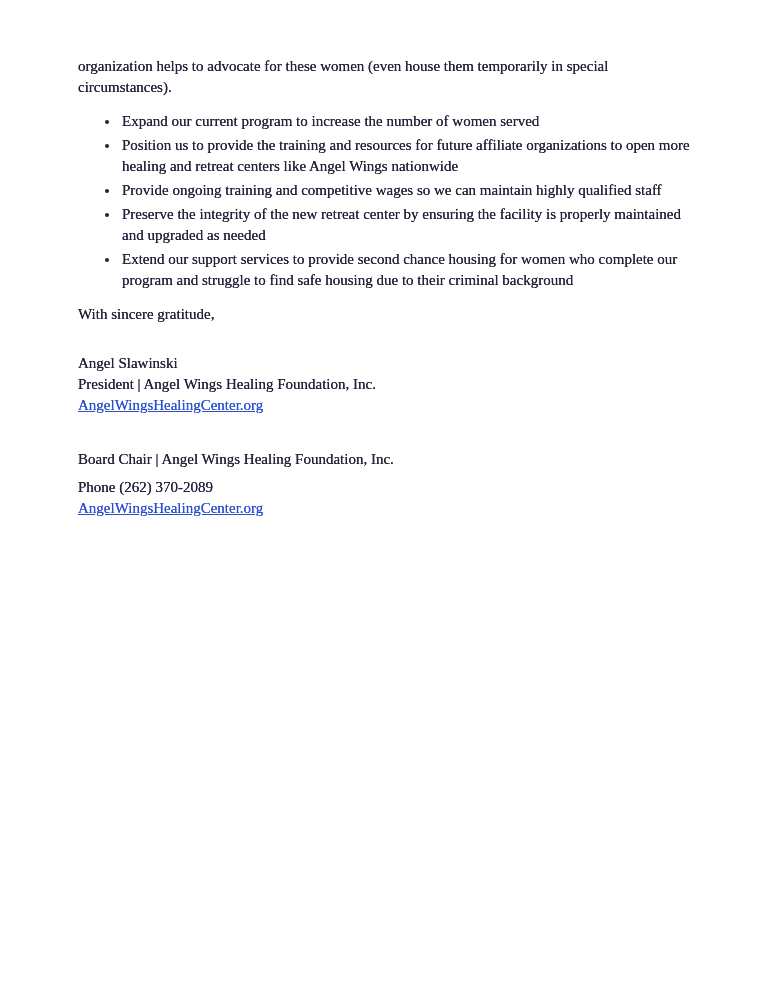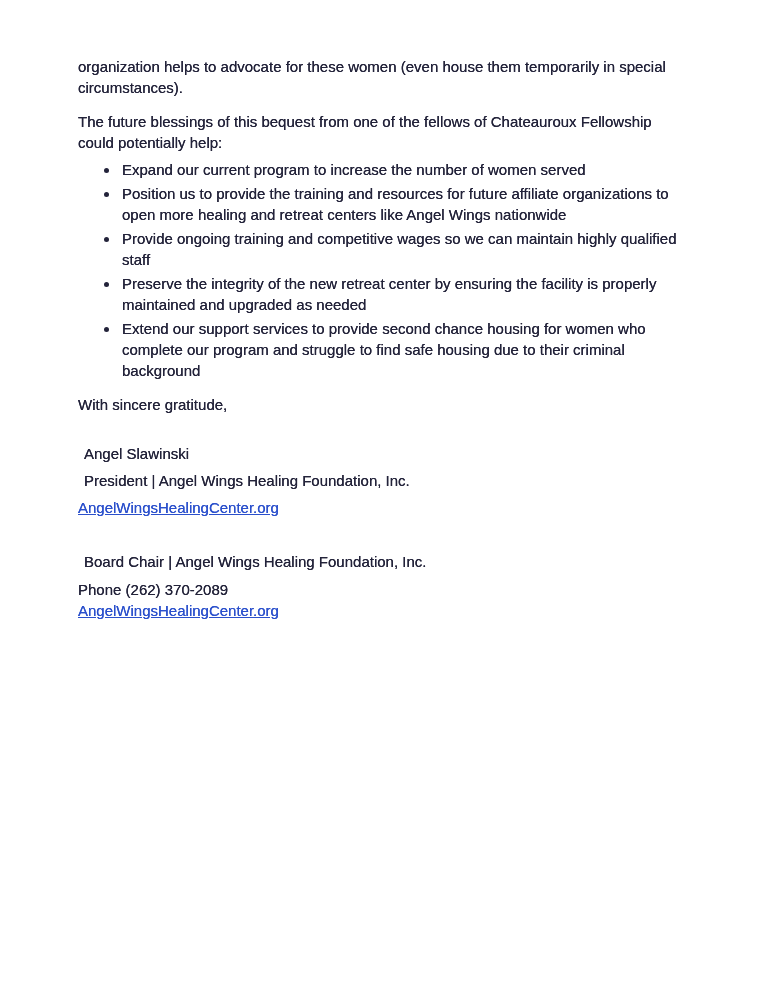--- a/index.html
+++ b/index.html
@@ -6,21 +6,21 @@
     margin: 0;
     padding: 0;
     background: #ffffff;
   }
   .page {
     position: relative;
     width: 765px;
     height: 990px;
     background: var(--paper, #ffffff);
     overflow: hidden;
-    font-family: Liberation Sans, sans-serif;
+    font-family: Liberation Serif, serif;
     color: var(--ink, #23233a);
   }
   .content {
     position: absolute;
     top: 56px;
     left: 78px;
     width: 612px;
     font-size: 15px;
     line-height: 21px;
     text-shadow: 0 0 0.5px currentColor; 
@@ -43,21 +43,21 @@
   p.commitment {
     margin-bottom: 32px;
   }
   p.closing {
     margin-bottom: 28px;
   }
   .sig {
     margin-bottom: 0;
   }
   .sig .line {
-    margin: 6px;
+    margin: 0;
   }
   .sig .phone {
     margin: 7px 0 0 0;
   }
   .sig a.website {
     display: inline-block;
     color: var(--link, #2b50cc);
     text-decoration: underline;
     cursor: pointer;
   }
@@ -66,21 +66,20 @@
   }
 </style>
 </head>
 <body>
 
 <div class="page">
   <div class="content">
 
     <p>organization helps to advocate for these women (even house them temporarily in special circumstances).</p>
 
-    <p class="intro-help">The future blessings of this bequest from one of the fellows of Chateauroux Fellowship could potentially help:</p>
 
     <ul class="benefits">
       <li>Expand our current program to increase the number of women served</li>
       <li>Position us to provide the training and resources for future affiliate organizations to open more healing and retreat centers like Angel Wings nationwide</li>
       <li>Provide ongoing training and competitive wages so we can maintain highly qualified staff</li>
       <li>Preserve the integrity of the new retreat center by ensuring the facility is properly maintained and upgraded as needed</li>
       <li>Extend our support services to provide second chance housing for women who complete our program and struggle to find safe housing due to their criminal background</li>
     </ul>
 
 

